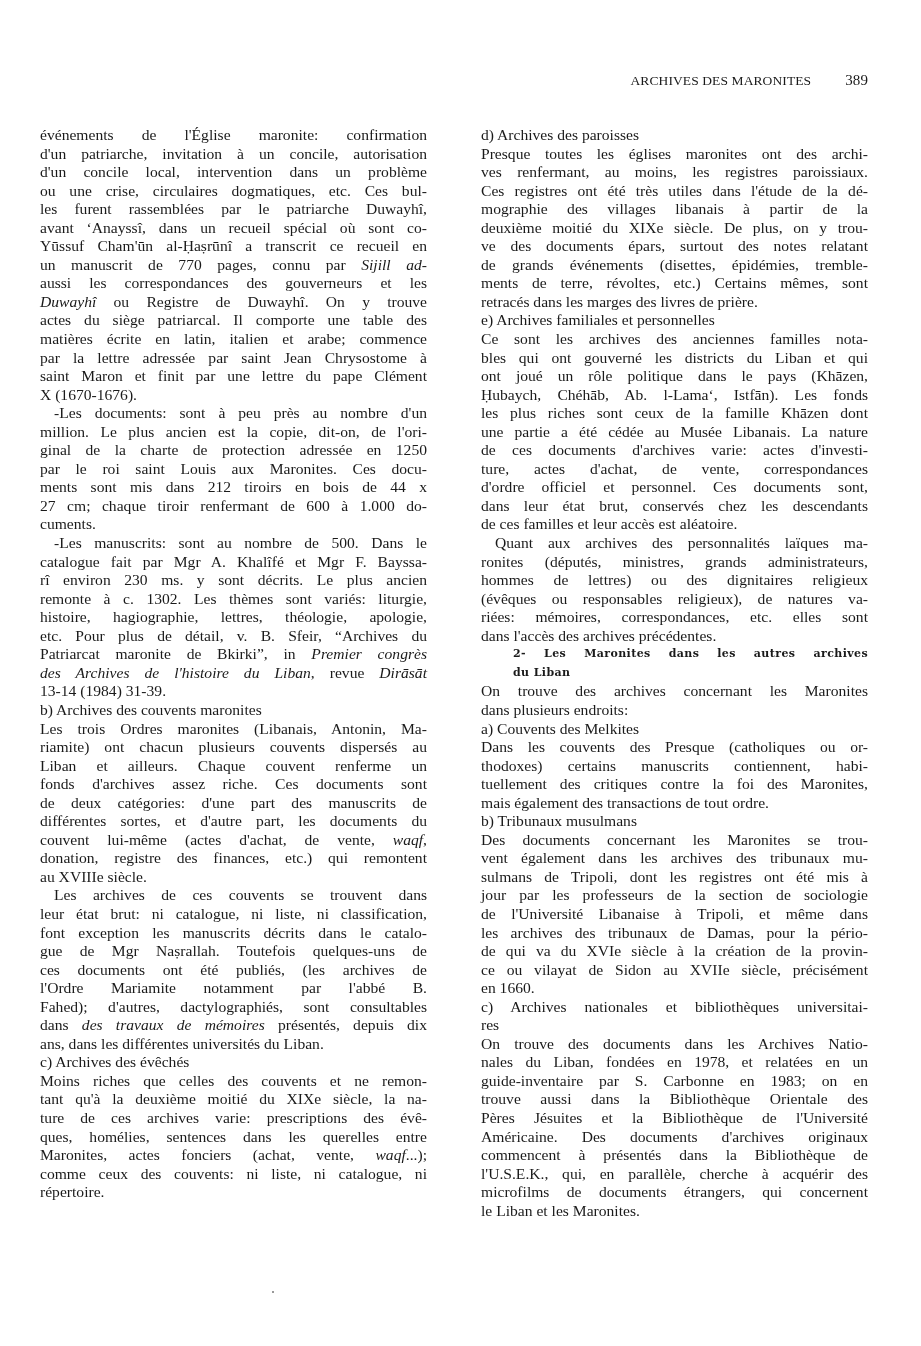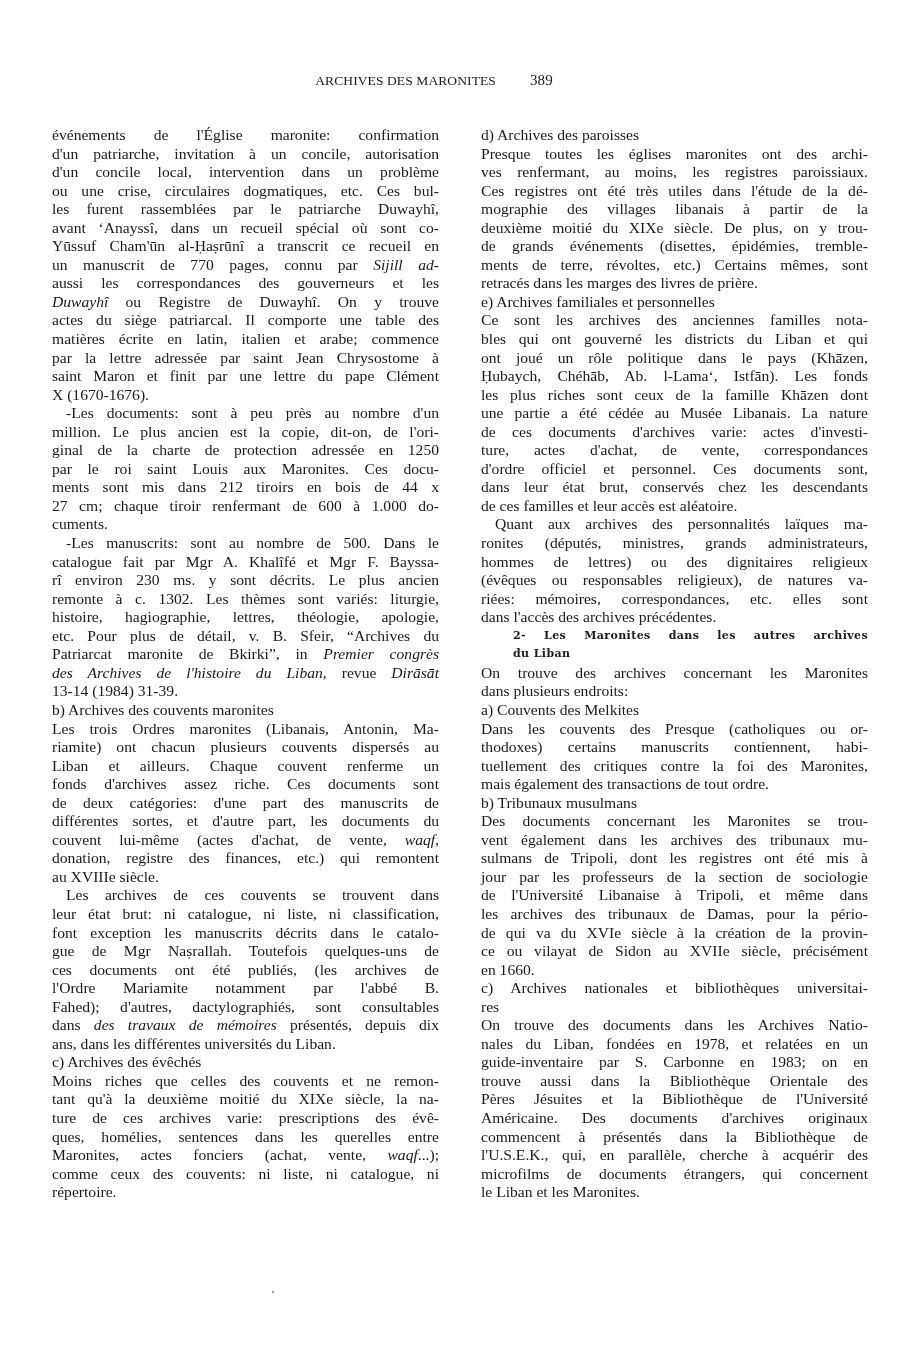--- a/index.html
+++ b/index.html
@@ -3,29 +3,29 @@
 <meta charset="utf-8">
 <style>
   html, body { margin: 0; padding: 0; background: #ffffff; }
   body {
     width: 921px; height: 1346px; position: relative; overflow: hidden;
     font-family: "Liberation Serif", "DejaVu Serif", serif;
     color: #1a1a1a;
   }
   .running-head {
     position: absolute; top: 72px; left: 0; width: 868px;
-    text-align: center; font-size: 13.5px; letter-spacing: 0.1px;
+    text-align: right; font-size: 13.5px; letter-spacing: 0.1px;
   }
   .running-head .title { margin-right: 34px; }
   .running-head .pageno { font-size: 15px; }
   .col {
     position: absolute; top: 126px;
     font-size: 15.6px; line-height: 18.55px;
   }
-  .col.left { left: 52px; width: 387px; }
+  .col.left { left: 40px; width: 387px; }
   .col.right { left: 481px; width: 387px; }
   .line { display: block; white-space: nowrap; text-align: justify; text-align-last: justify; height: 18.55px; overflow: visible; }
   .line.last { text-align-last: left; }
   .line.indent { padding-left: 14px; }
   .line.bold { font-weight: bold; letter-spacing: 0.4px; font-family: "DejaVu Serif", serif; font-size: 11px; margin-left: 32px; }
   i { font-style: italic; }
   .dot { position: absolute; left: 272px; top: 1291px; width: 2px; height: 2px; background: #777; border-radius: 1px; }
 </style>
 </head>
 <body>
@@ -94,20 +94,21 @@
     <span class="line">comme ceux des couvents: ni liste, ni catalogue, ni</span>
     <span class="line last">répertoire.</span>
   </div>
 <div class="col right" id="col-right">
     <span class="line last">d) Archives des paroisses</span>
     <span class="line">Presque toutes les églises maronites ont des archi-</span>
     <span class="line">ves renfermant, au moins, les registres paroissiaux.</span>
     <span class="line">Ces registres ont été très utiles dans l'étude de la dé-</span>
     <span class="line">mographie des villages libanais à partir de la</span>
     <span class="line">deuxième moitié du XIXe siècle. De plus, on y trou-</span>
+    <span class="line">ve des documents épars, surtout des notes relatant</span>
     <span class="line">de grands événements (disettes, épidémies, tremble-</span>
     <span class="line">ments de terre, révoltes, etc.) Certains mêmes, sont</span>
     <span class="line last">retracés dans les marges des livres de prière.</span>
     <span class="line last">e) Archives familiales et personnelles</span>
     <span class="line">Ce sont les archives des anciennes familles nota-</span>
     <span class="line">bles qui ont gouverné les districts du Liban et qui</span>
     <span class="line">ont joué un rôle politique dans le pays (Khāzen,</span>
     <span class="line">Ḥubaych, Chéhāb, Ab. l-Lama‘, Istfān). Les fonds</span>
     <span class="line">les plus riches sont ceux de la famille Khāzen dont</span>
     <span class="line">une partie a été cédée au Musée Libanais. La nature</span>

